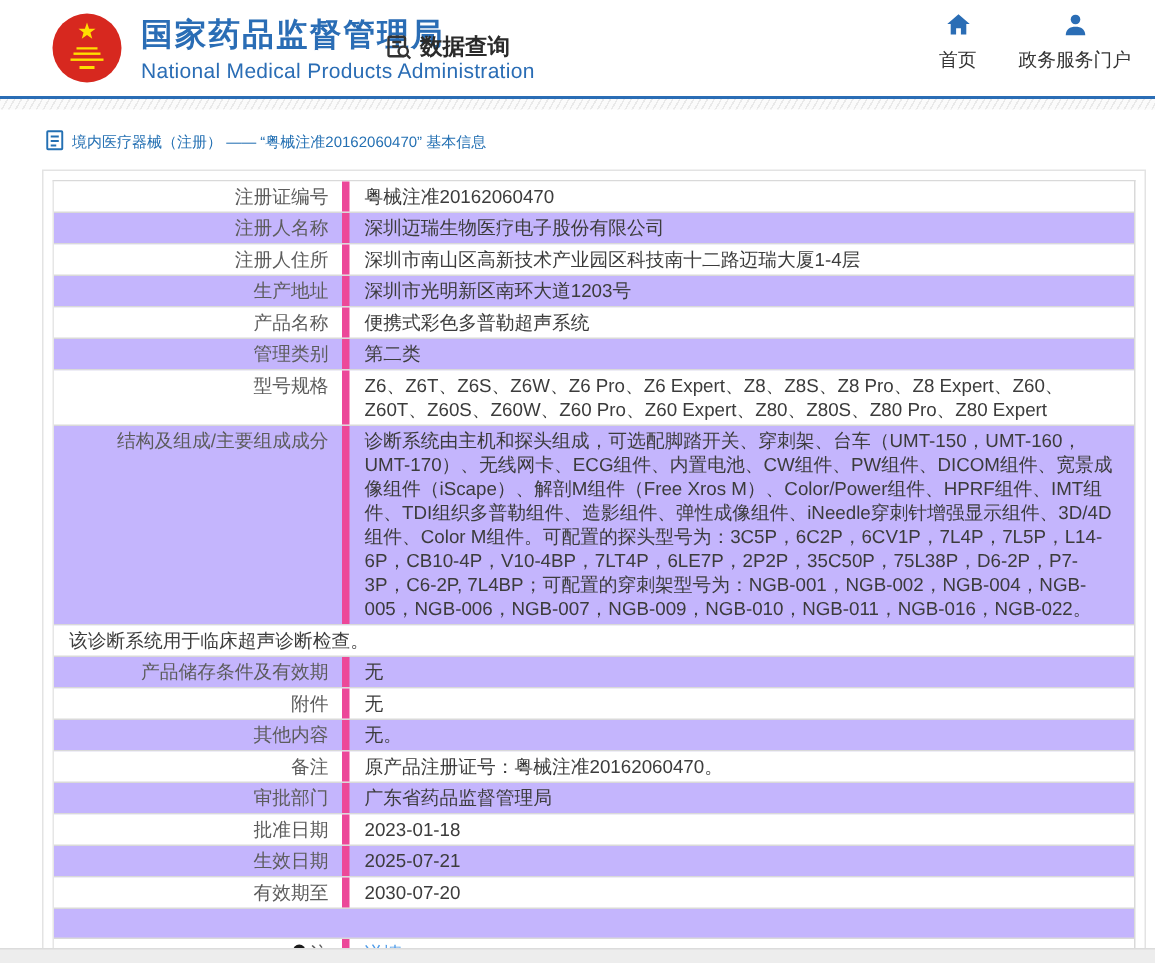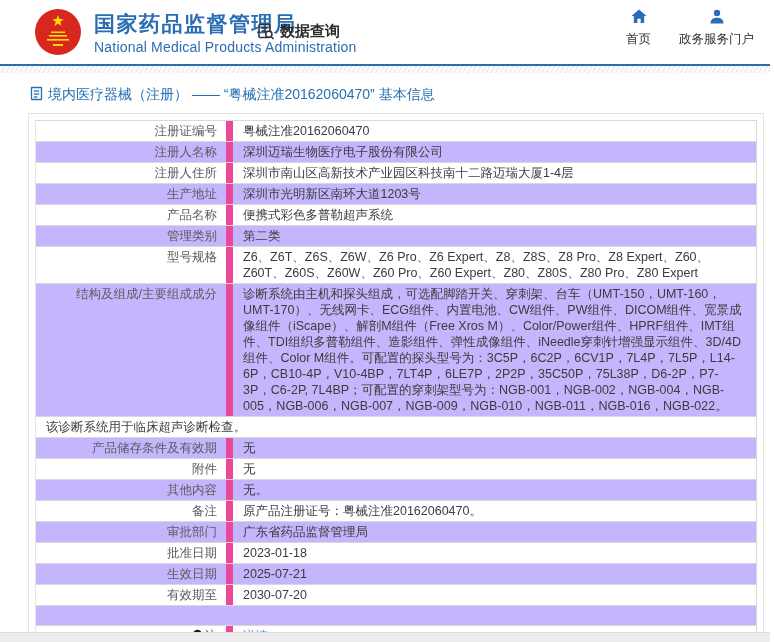--- a/index.html
+++ b/index.html
@@ -18,29 +18,29 @@
   .top-nav { position:absolute; right:16px; top:9px; display:flex; gap:28px; }
   .top-nav-item { display:flex; flex-direction:column; align-items:center; gap:3px; cursor:pointer; }
   .top-nav-item .lbl { font-size:12.5px; color:#333; white-space:nowrap;font-family:Liberation Serif, serif; }
 
   .blue-line { height:2px; background:#2a6db5; }
   .hatch-strip { height:7px;
      background:repeating-linear-gradient(120deg,#e9e9e9 0px,#e9e9e9 1px,#fbfbfb 1px,#fbfbfb 4px); }
 
   
   .breadcrumb { margin:13px 0 9px 30px; display:flex; align-items:center; gap:5px;
-                font-size:14px; color:#2470b3; }
+                font-size:10px; color:#2470b3; }
 
   
   .panel { margin-left:28px; width:736px; background:#fff; border:1px solid #e3e3e3; padding:6px; }
   .itable { width:100%; border-top:1px solid #d9d9d9; border-right:1px solid #d9d9d9; border-left:1px solid #e6e6e6; }
   .trow { display:flex; min-height:20px; border-bottom:1px solid #d9d9d9; background:#fff; }
   .trow.alt { background:#c4b5fd; }
   .tlabel { width:197px; flex:0 0 197px; text-align:center; padding:2px 9px 2px 4px;
-            font-size:12.5px; line-height:16px; color:#5c5c5c; border-right:7px solid #ec4899;
+            font-size:12.5px; line-height:16px; color:#5c5c5c; border-right:5px solid #ec4899;
             display:flex; justify-content:flex-end; align-items:flex-start; gap:2px; }
   .tvalue { flex:1; padding:2px 10px; font-size:12.5px; line-height:16px; color:#3c3c3c;
             word-break:break-word; }
   .vlink { color:#4e9be8; cursor:pointer; }
   .note-icon { display:none; margin-top:1px; }
 
   
   .footer-strip { position:absolute; left:0; right:0; bottom:0; height:10px;
                   background:#ededed; border-top:1px solid #dcdcdc; }
 </style>

